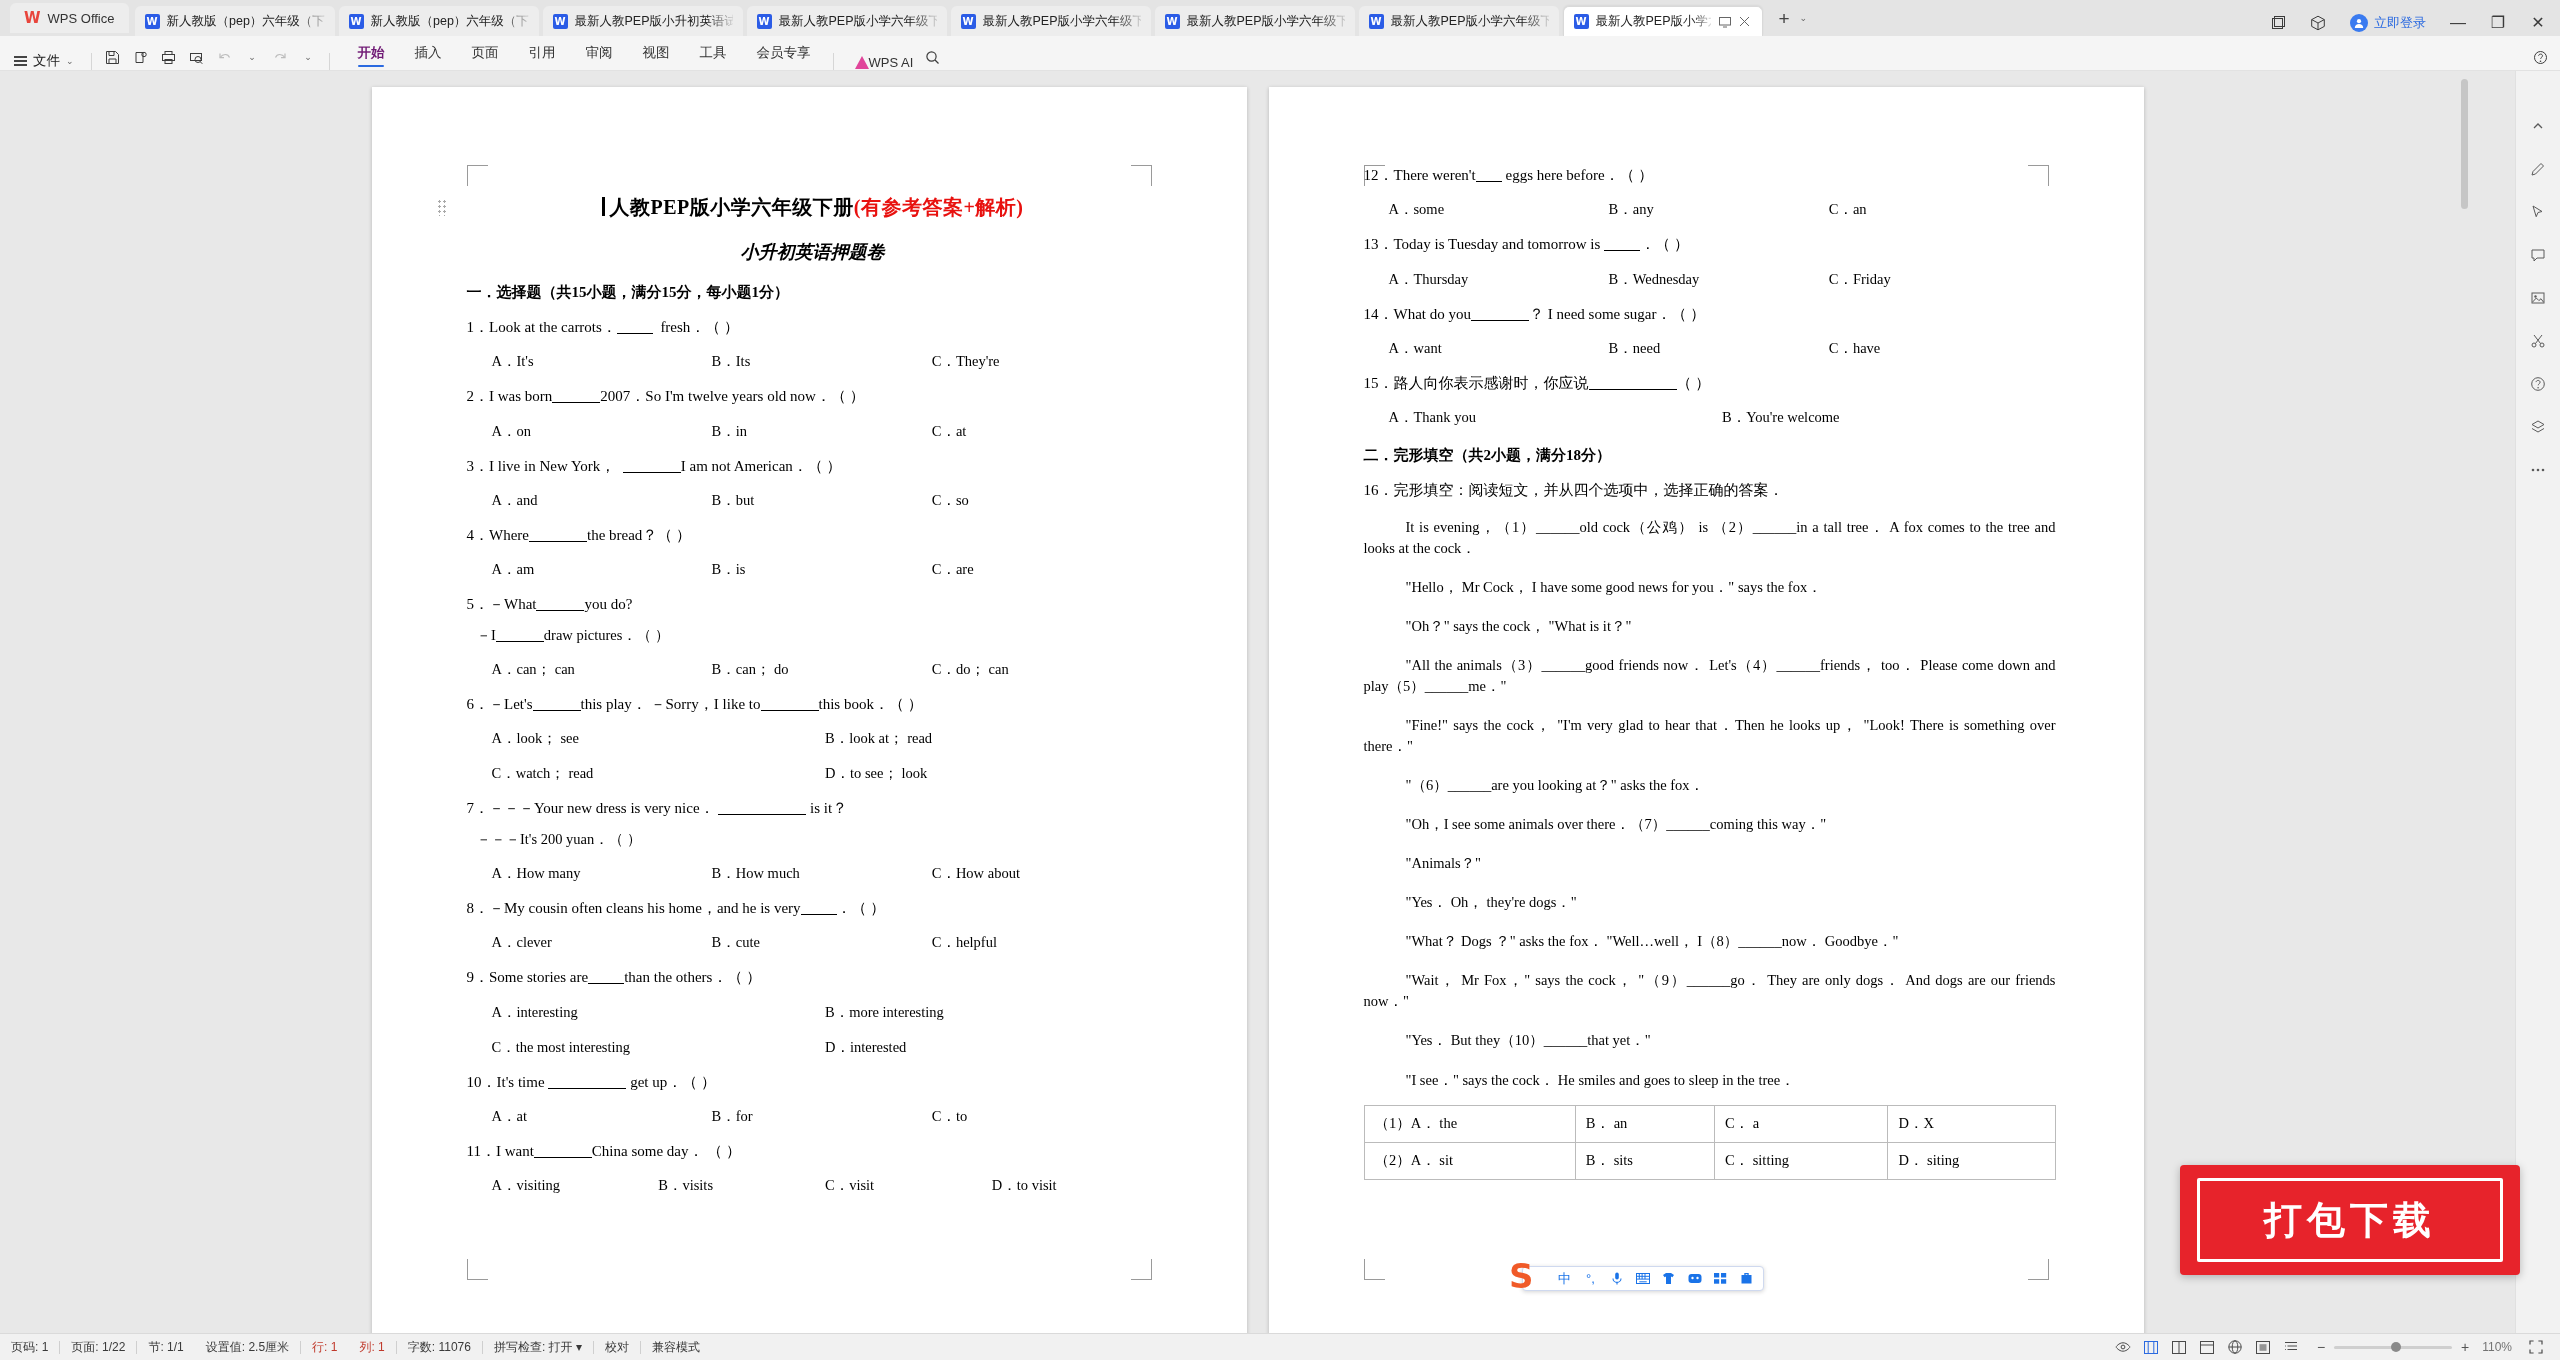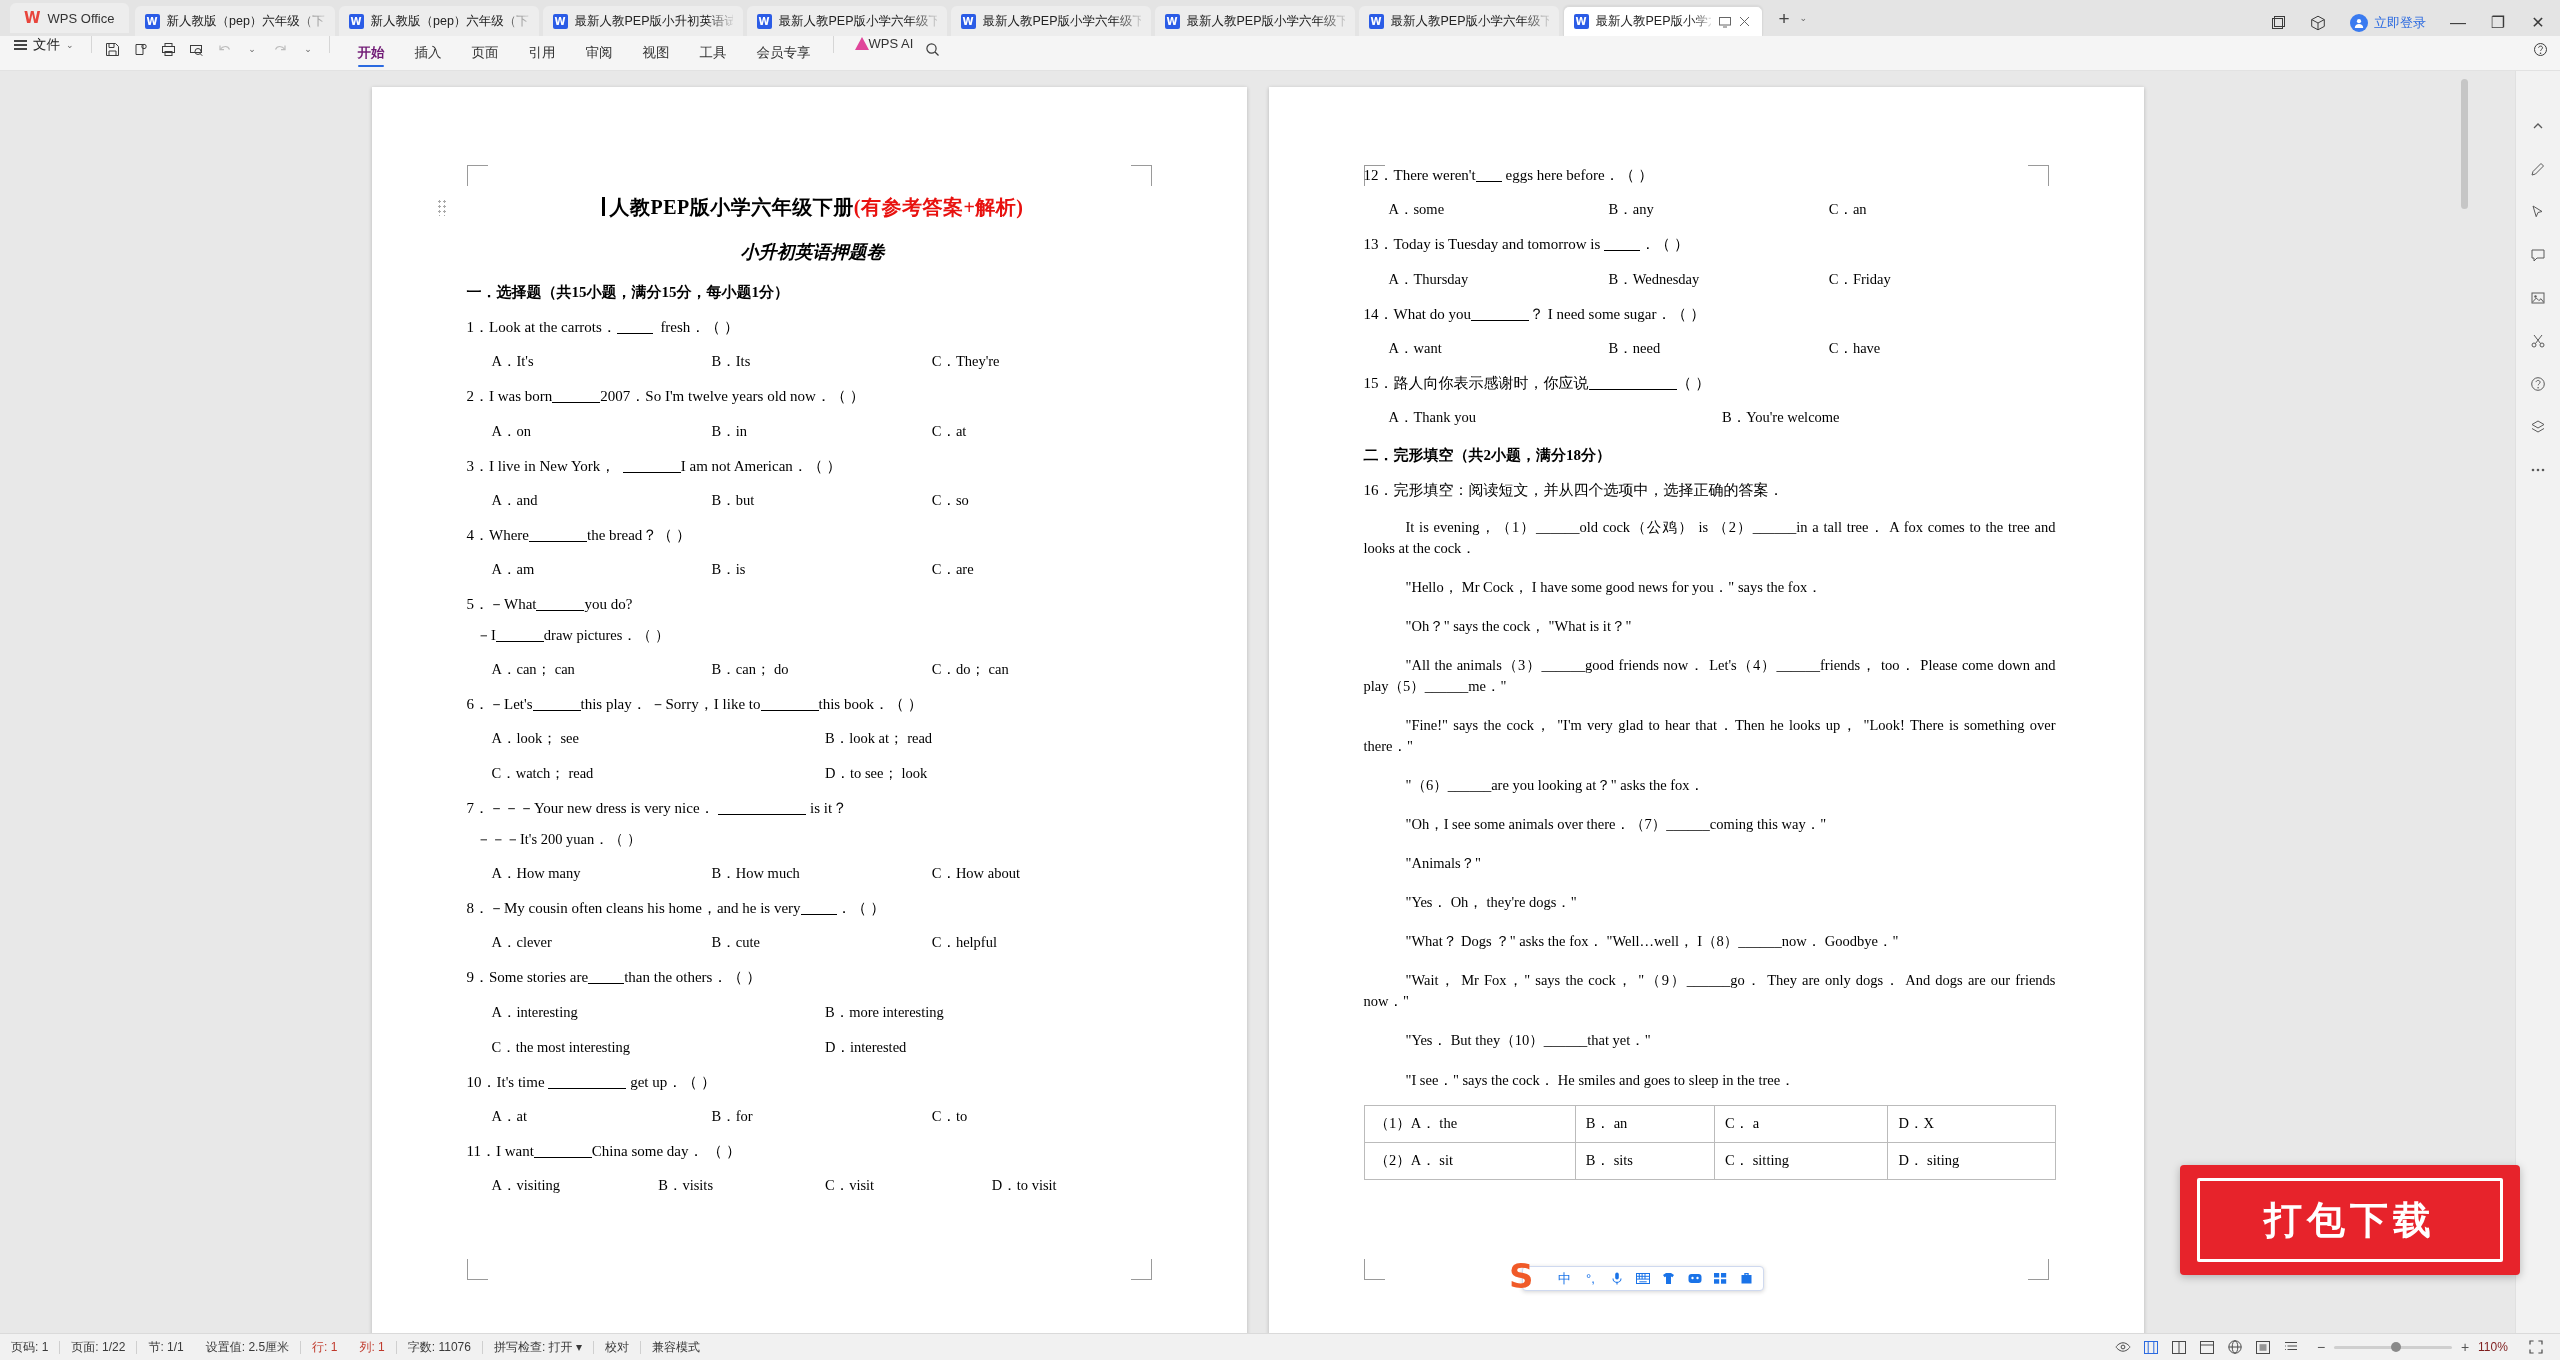--- a/index.html
+++ b/index.html
@@ -34,21 +34,21 @@
   .tabbar-right{display:flex;align-items:center;gap:4px;margin-left:6px;height:36px;}
   .plus-btn{font-size:19px;color:#444;padding:0 6px;line-height:1;}
   .chev{font-size:9px;color:#666;}
   .win-right{margin-left:auto;display:flex;align-items:center;gap:0;height:27px;padding-right:2px;}
   .win-ico{width:40px;height:34px;display:flex;align-items:center;justify-content:center;color:#3b3b3b;}
   .login{display:flex;align-items:center;gap:6px;padding:0 12px;height:34px;}
   .avatar-c{width:18px;height:18px;border-radius:50%;background:#3a7bf0;display:flex;align-items:center;justify-content:center;}
   .login-txt{font-size:13px;color:#2b6ae0;}
 
   
-  .ribbon{height:34px;background:#f5f5f5;display:flex;align-items:flex-start;flex:0 0 auto;border-bottom:1px solid #e2e2e2;position:relative;}
+  .ribbon{height:34px;background:#f5f5f5;display:flex;align-items:flex-end;flex:0 0 auto;border-bottom:1px solid #e2e2e2;position:relative;}
   .file-menu{display:flex;align-items:center;gap:6px;padding:0 10px 0 14px;}
   .hamburger{display:inline-flex;flex-direction:column;gap:2.5px;}
   .hamburger i{display:block;width:13px;height:1.5px;background:#444;}
   .file-label{font-size:13.5px;color:#222;}
   .vdiv{width:1px;height:17px;background:#d6d6d6;margin:0 7px;}
   .qa{display:flex;align-items:center;gap:1px;}
   .qa-btn{width:27px;height:26px;display:flex;align-items:center;justify-content:center;color:#3c3c3c;border-radius:3px;}
   .qa-btn.dim{color:#bcbcbc;}
   .rb-tabs{display:flex;align-items:center;gap:0;margin-left:6px;}
   .rb-tab{font-size:13.5px;color:#333;padding:0 15px;height:34px;display:flex;align-items:center;position:relative;}
@@ -105,21 +105,21 @@
   .sb-item{padding:0 11px;white-space:nowrap;}
   .sb-item.accent{color:#c0392b;}
   .sb-sep{width:1px;height:13px;background:#cfcfcf;}
   .sb-right{margin-left:auto;display:flex;align-items:center;gap:0;padding-right:10px;}
   .sb-ico{width:28px;height:24px;display:flex;align-items:center;justify-content:center;color:#4a4a4a;}
   .sb-ico.on{color:#2b6ae0;}
   .zoomslider{display:flex;align-items:center;gap:7px;padding:0 10px;}
   .zs-minus,.zs-plus{font-size:14px;color:#555;width:12px;text-align:center;}
   .zs-track{width:118px;height:3px;background:#cfcfcf;border-radius:2px;position:relative;}
   .zs-knob{position:absolute;left:57px;top:-4px;width:10px;height:10px;border-radius:50%;background:#8a8a8a;}
-  .zs-val{font-size:12px;color:#7f1d1d;width:34px;}
+  .zs-val{font-size:12px;color:#737373;width:34px;text-align:right;}
 
   
   .ime-bar{position:absolute;left:1522px;top:1195px;display:flex;align-items:center;gap:11px;
     background:#fff;border:1px solid #cfd9ef;border-radius:4px;padding:4px 9px 4px 34px;box-shadow:0 1px 4px rgba(0,0,0,.17);}
   .ime-logo{position:absolute;left:-14px;top:-8px;width:42px;height:38px;color:#f05a28;font-size:34px;font-weight:bold;
     font-family:"DejaVu Sans",sans-serif;line-height:1;}
   .ime-ico{color:#1a73e8;font-size:13px;display:flex;align-items:center;justify-content:center;width:15px;height:15px;}
   .dl-banner{position:absolute;right:40px;bottom:58px;width:340px;height:110px;background:#e7232b;border-radius:4px;
     display:flex;align-items:center;justify-content:center;box-shadow:0 2px 9px rgba(0,0,0,.25);}
   .dl-inner{border:3px solid #fff;border-radius:2px;width:300px;height:78px;display:flex;align-items:center;justify-content:center;}

